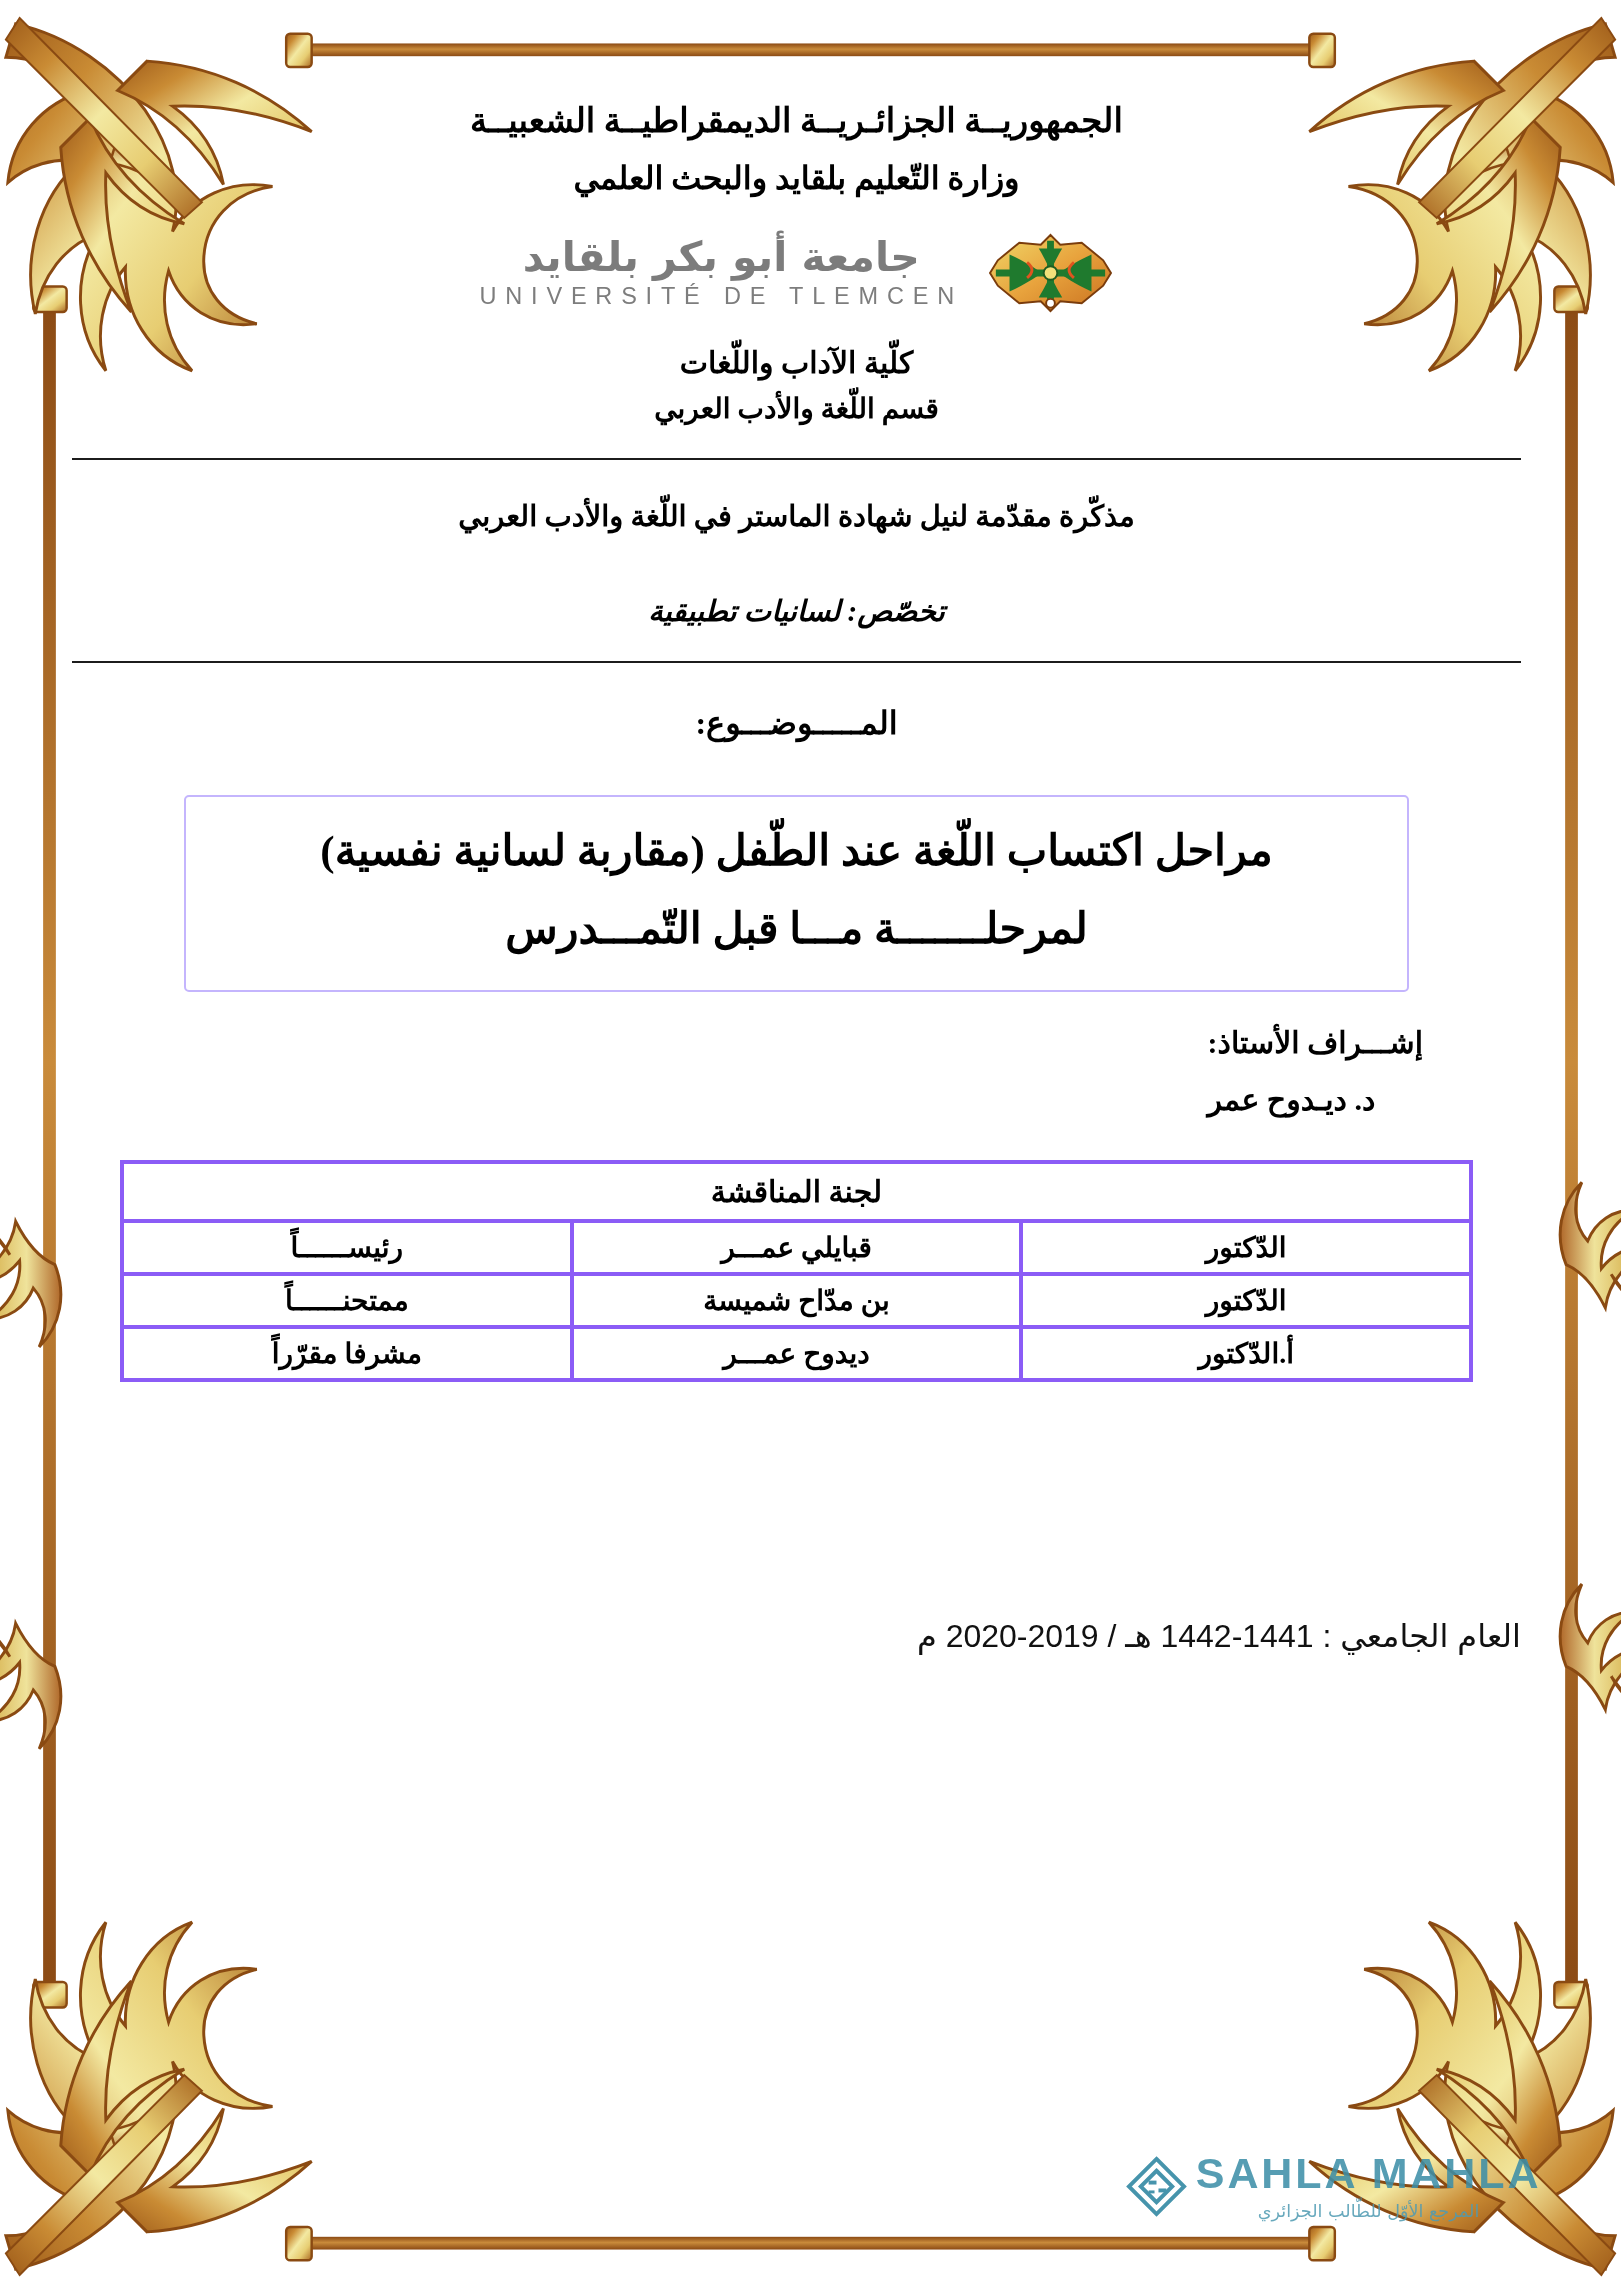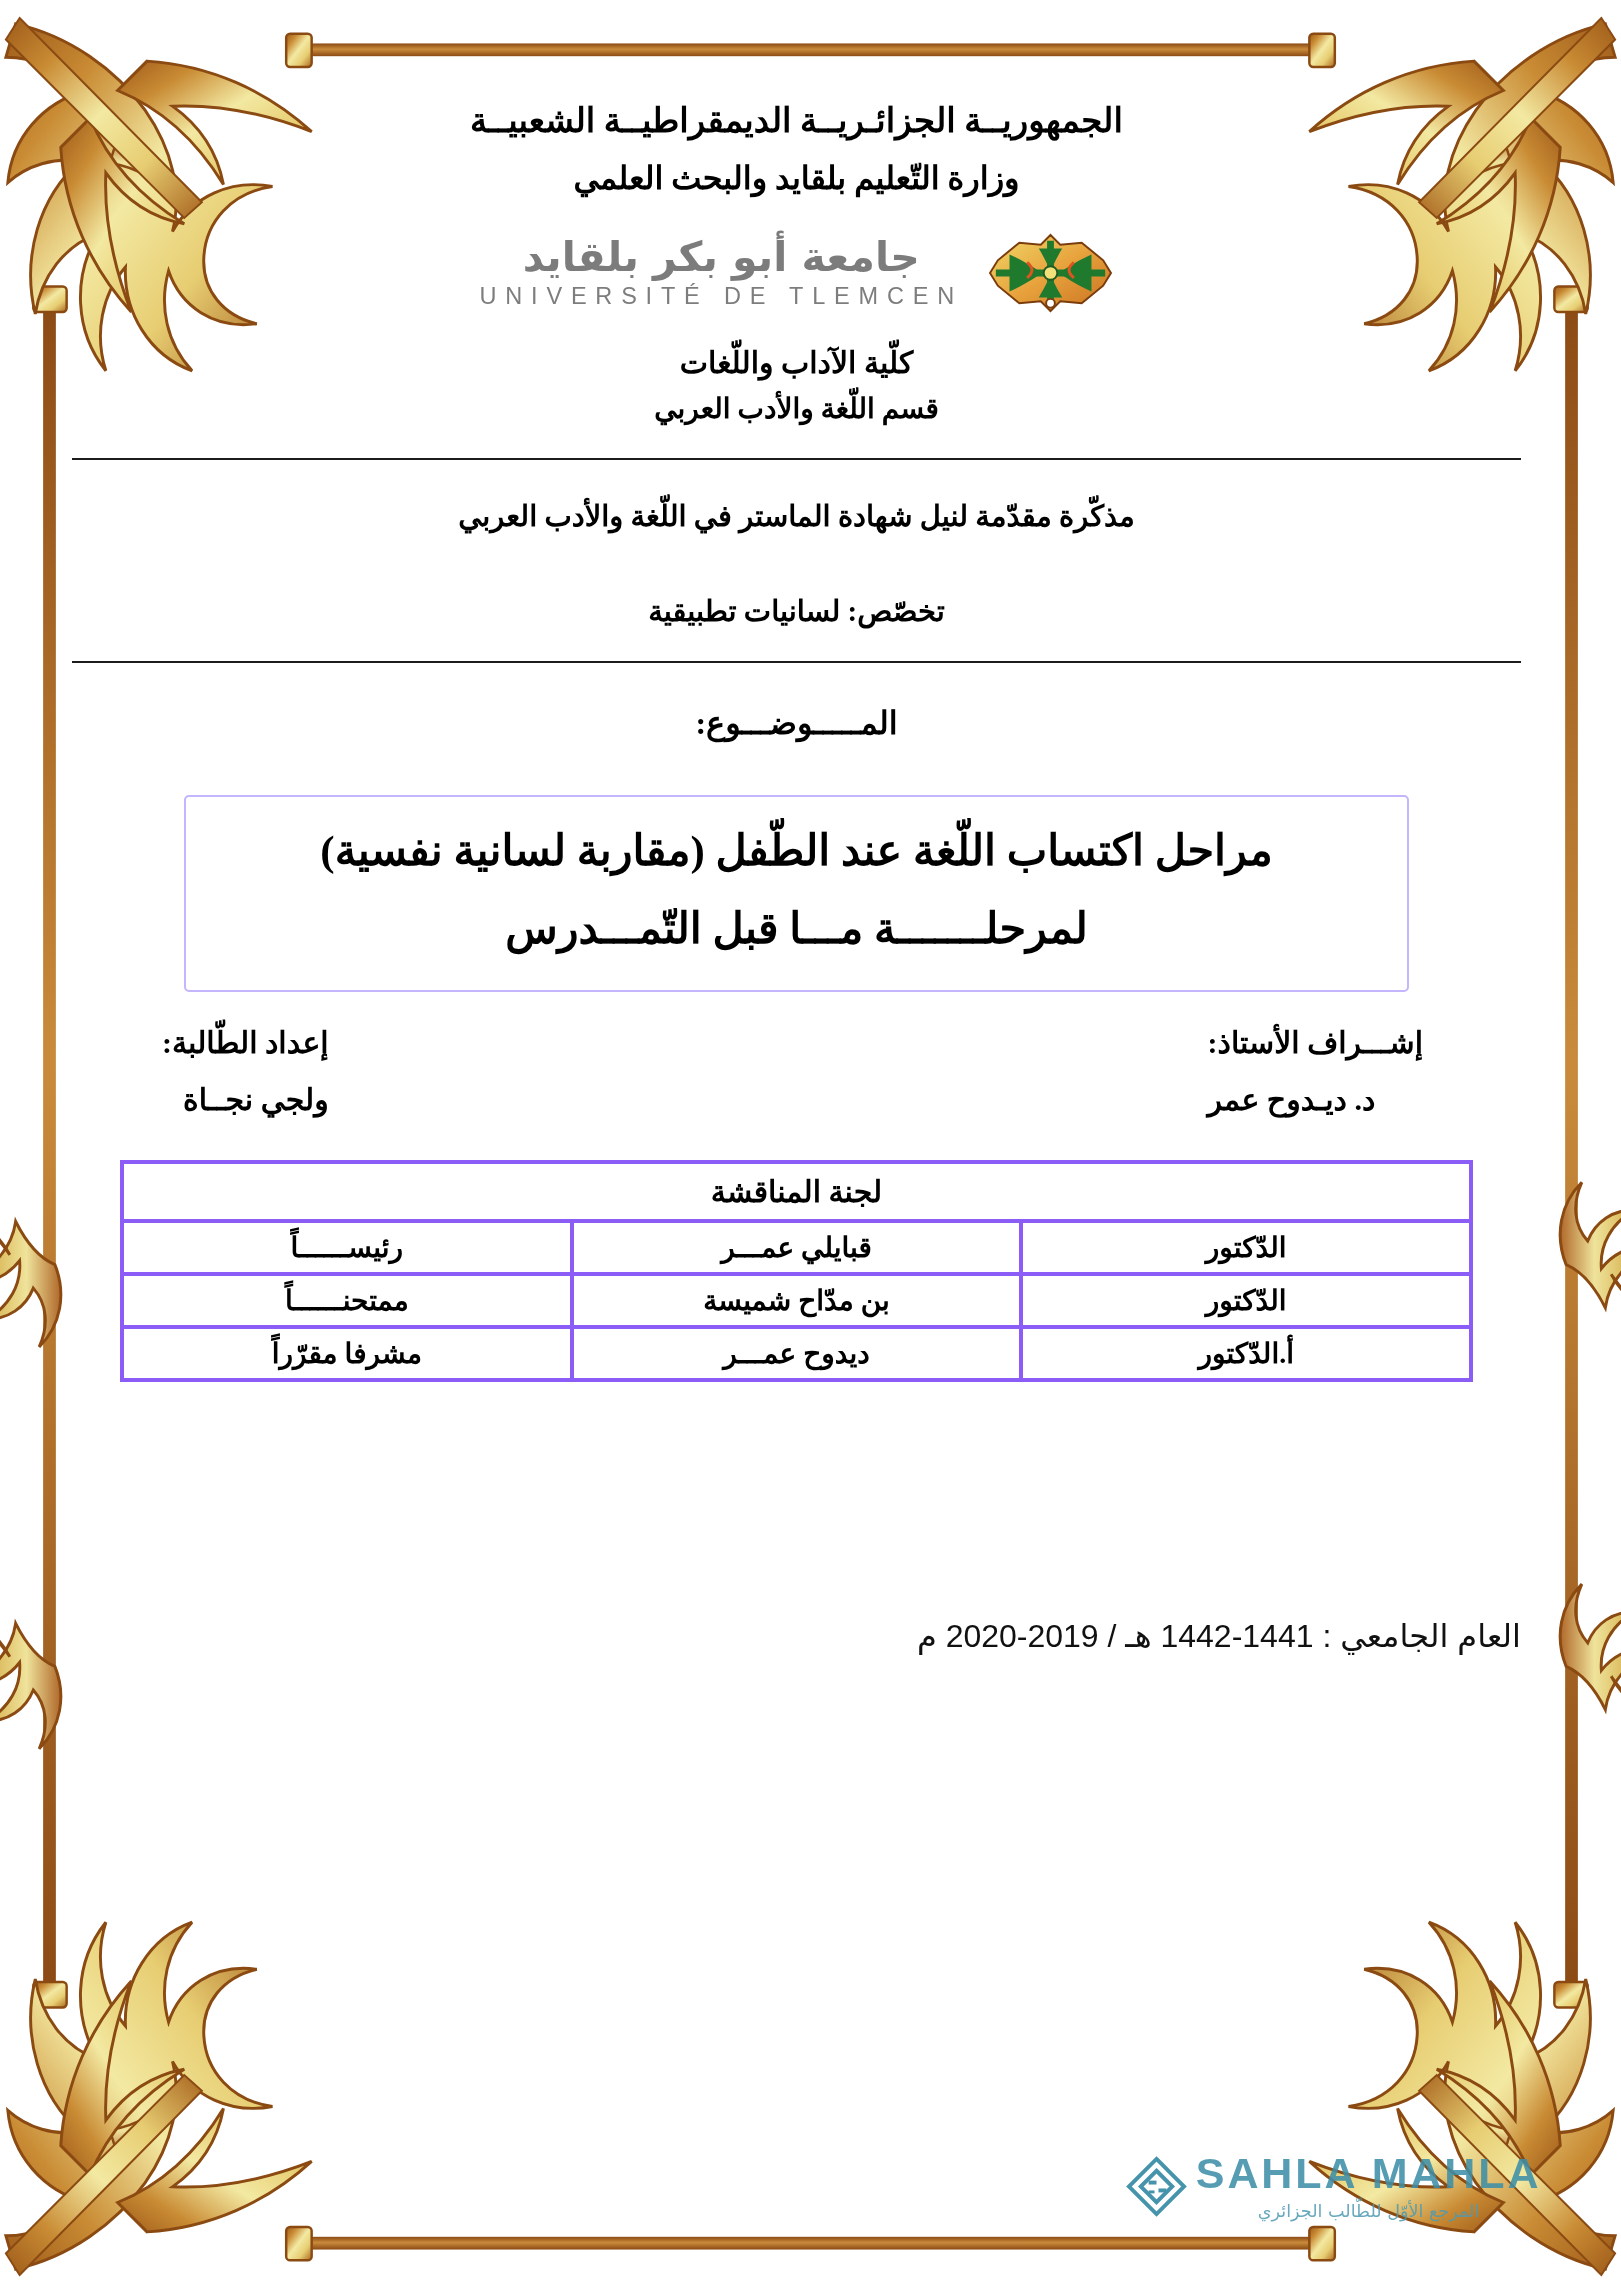--- a/index.html
+++ b/index.html
@@ -112,21 +112,21 @@
     font-size: 29px;
     margin-top: 39px;
     text-align: center;
   }
   .spec-line {
     font-size: 29px;
     margin-top: 61px;
     text-align: center;
     padding-right: 0;
   }
-  .spec-inner { text-decoration: none; }
+  .spec-inner { text-decoration: none; font-style: italic; }
 
   .subject-label {
     font-size: 32px;
     margin-top: 41px;
     text-align: center;
     letter-spacing: 0;
   }
 
   
   .title-box {
@@ -361,24 +361,20 @@
 
     <div class="title-box">
       <div class="ar-bold title-l1">مراحل اكتساب اللّغة عند الطّفل (مقاربة لسانية نفسية)</div>
       <div class="ar-bold title-l2">لمرحلـــــــة مـــا قبل التّمـــدرس</div>
     </div>
 
     <div class="authors">
       <div class="auth-col left">
         <div class="ar-bold auth-role">إشـــراف الأستاذ:</div>
         <div class="ar-bold auth-name">د. ديـدوح عمر</div>
-      </div>
-      <div class="auth-col right">
-        <div class="ar-bold auth-role">إعداد الطّالبة:</div>
-        <div class="ar-bold auth-name">ولجي نجــاة</div>
       </div>
     </div>
 
     <table class="jury">
       <tbody>
         <tr>
           <td class="head" colspan="3">لجنة المناقشة</td>
         </tr>
         <tr>
           <td class="c-title">الدّكتور</td>

